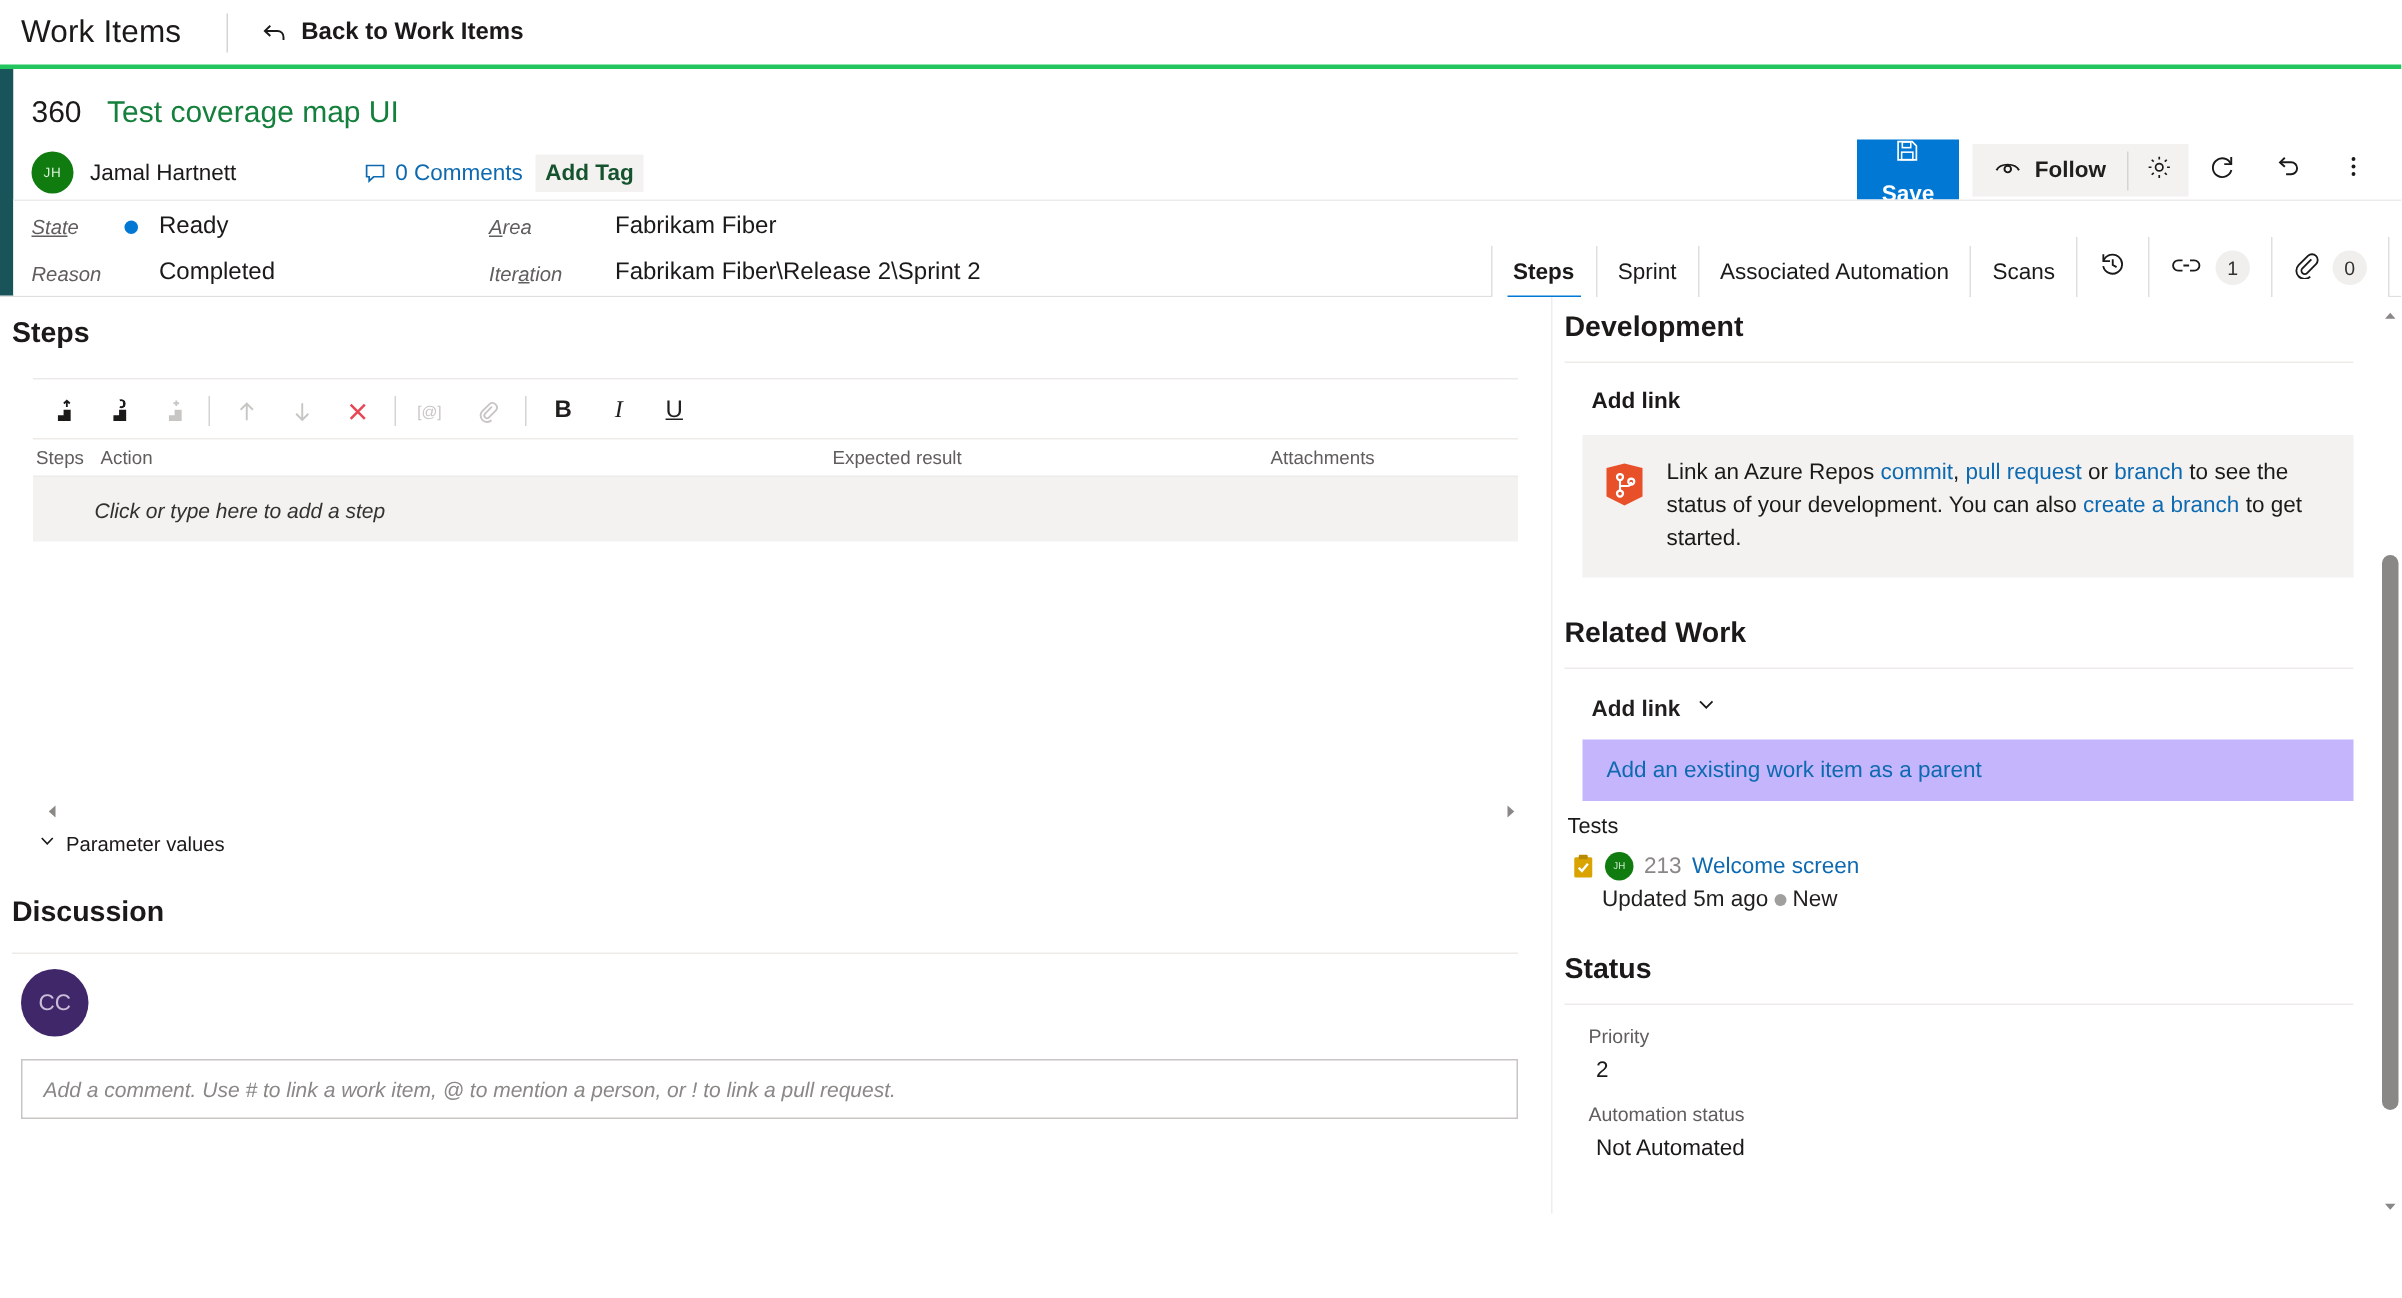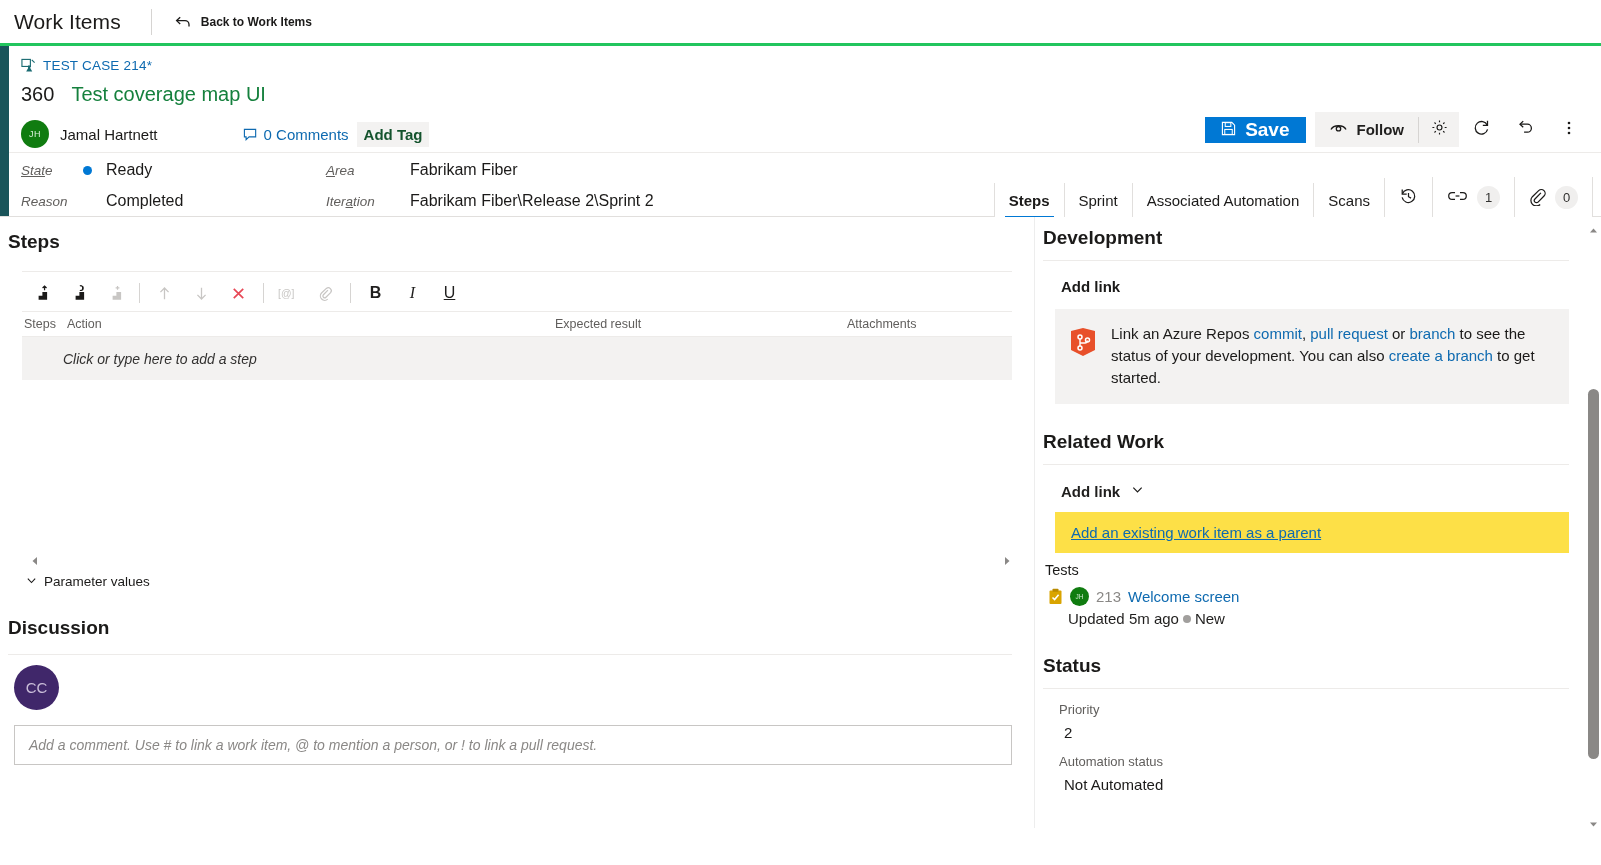--- a/index.html
+++ b/index.html
@@ -18,21 +18,21 @@
     height: 46px;
     display: flex; align-items: center;
     border-bottom: 3px solid #22c55e;
     padding-left: 14px;
     background: #fff;
   }
   .topbar-title { font-size: 21px; color: #1b1a19; letter-spacing: .1px; }
   .topbar-sep { width: 1px; height: 26px; background: #d6d4d2; margin: 0 22px 0 30px; }
   .back-link { display: flex; align-items: center; gap: 9px; cursor: pointer; }
   .back-arrow { width: 18px; height: 18px; display:block; }
-  .back-text { font-size: 12px; font-weight: bold; color: #1b1a19; }
+  .back-text { font-size: 16px; font-weight: bold; color: #1b1a19; }
 
   
   .wi-wrap { position: relative; display: flex; }
   .accent-bar { width: 9px; background: #19545a; flex: 0 0 9px; }
   .wi-header { flex: 1; padding: 8px 0 0 0; background: #fff; position: relative; }
 
   .breadcrumb { display: flex; align-items: center; gap: 7px; padding: 4px 0 0 12px; }
   .tc-icon { width: 15px; height: 15px; display:block; }
   .breadcrumb-text { font-size: 13.5px; color: #0e6ab0; letter-spacing: .2px; }
 
@@ -50,23 +50,23 @@
   .assigned-name { font-size: 15px; margin-left: 11px; color: #1b1a19; }
   .comments-link { display:flex; align-items:center; gap:6px; margin-left: 85px; color:#0e6ab0; font-size:15px; cursor:pointer;}
   .comment-bub { width: 15px; height: 15px; display:block; }
   .add-tag {
     margin-left: 8px; background:#f3f2f1; padding: 4px 7px;
     font-size: 15px; font-weight: bold; color:#14532d; cursor:pointer;
   }
 
   .hdr-actions { position:absolute; right: 10px; top: 6px; display:flex; align-items:center; }
   .btn-save {
-    background:#0078d4; color:#fff; height:26px; padding: 0 16px;
+    background:#0078d4; color:#fff; height:41px; padding: 0 16px;
     display:flex; align-items:center; gap:9px; border:none; cursor:pointer;
-    font-size:19px; font-weight:bold;
+    font-size:15px; font-weight:bold;flex-direction:column;
   }
   .btn-group { display:flex; align-items:center; background:#f3f2f1; height:35px; margin-left:9px; }
   .btn-follow { display:flex; align-items:center; gap:9px; padding:0 14px; height:35px; font-size:15px; font-weight:bold; cursor:pointer; }
   .grp-sep { width:1px; height:26px; background:#d6d4d2; }
   .btn-gear { width:40px; height:35px; display:flex; align-items:center; justify-content:center; cursor:pointer; }
   .icon-btn { width:44px; height:35px; display:flex; align-items:center; justify-content:center; cursor:pointer; }
 
   
   .fields-strip {
     display:flex; border-top:1px solid #edebe9; background:#fff;
@@ -158,22 +158,22 @@
     margin: 14px 0 0 12px; background:#f3f2f1; display:flex; gap:14px;
     padding:14px 16px 15px 14px;
   }
   .repo-icon { width:28px; height:30px; flex:0 0 28px; margin-top:4px; }
   .dev-text { font-size:15px; line-height:1.47; color:#1b1a19; }
   a.lnk { color:#0e6ab0; text-decoration:none; cursor:pointer; }
 
   .addlink-row { display:flex; align-items:center; gap:11px; margin: 17px 0 0 18px; cursor:pointer; }
   .addlink-text { font-size:15px; font-weight:bold; }
   .parent-box {
-    margin: 12px 0 0 12px; background:#fde047; padding:12px 0 12px 16px;
-    font-size:15px; color:#0e6ab0; cursor:pointer;text-decoration:underline;
+    margin: 12px 0 0 12px; background:#c4b5fd; padding:12px 0 12px 16px;
+    font-size:15px; color:#0e6ab0; cursor:pointer;
   }
   .tests-label { font-size:14.5px; color:#1b1a19; margin: 9px 0 0 2px; }
   .test-item { display:flex; align-items:center; gap:7px; margin: 9px 0 0 5px; }
   .test-clip { width:15px; height:17px; }
   .mini-av {
     width:19px; height:19px; border-radius:50%; background:#107c10; color:#cfe9cf;
     font-size:6.5px; display:flex; align-items:center; justify-content:center;
   }
   .test-id { font-size:15px; color:#8a8886; }
   .test-name { font-size:15px; color:#0e6ab0; cursor:pointer; }
@@ -207,30 +207,20 @@
           </svg>
       </span>
       <span class="back-text">Back to Work Items</span>
     </div>
   </div>
 
   <div class="wi-wrap">
     <div class="accent-bar"></div>
     <div class="wi-header">
 
-      <div class="breadcrumb">
-        <span class="tc-icon">
-          <svg viewBox="0 0 16 16" width="15" height="15">
-            <rect x="1" y="1.5" width="9" height="7.5" fill="none" stroke="#1a6b72" stroke-width="1.2"></rect>
-            <path d="M7.5 8 L7.5 11 L5.5 14.5 H12 L10 11 V8 Z" fill="#1a6b72"></path>
-            <path d="M11.5 2 L14.5 5" stroke="#1a6b72" stroke-width="1.2"></path>
-          </svg>
-        </span>
-        <span class="breadcrumb-text">TEST CASE 214*</span>
-      </div>
 
       <div class="title-row">
         <span class="wi-id">360</span>
         <span class="wi-title">Test coverage map UI</span>
       </div>
 
       <div class="meta-row">
         <div class="avatar">JH</div>
         <div class="assigned-name">Jamal Hartnett</div>
 

